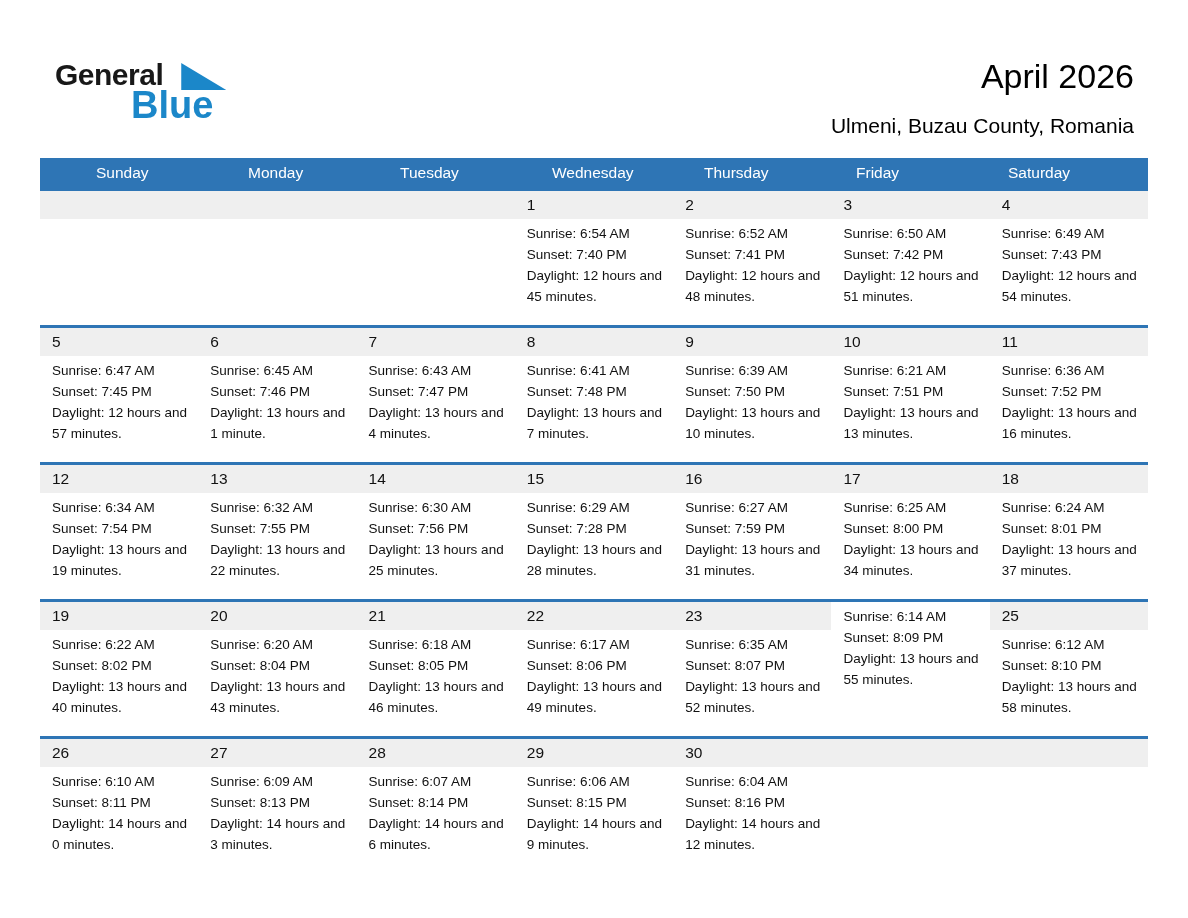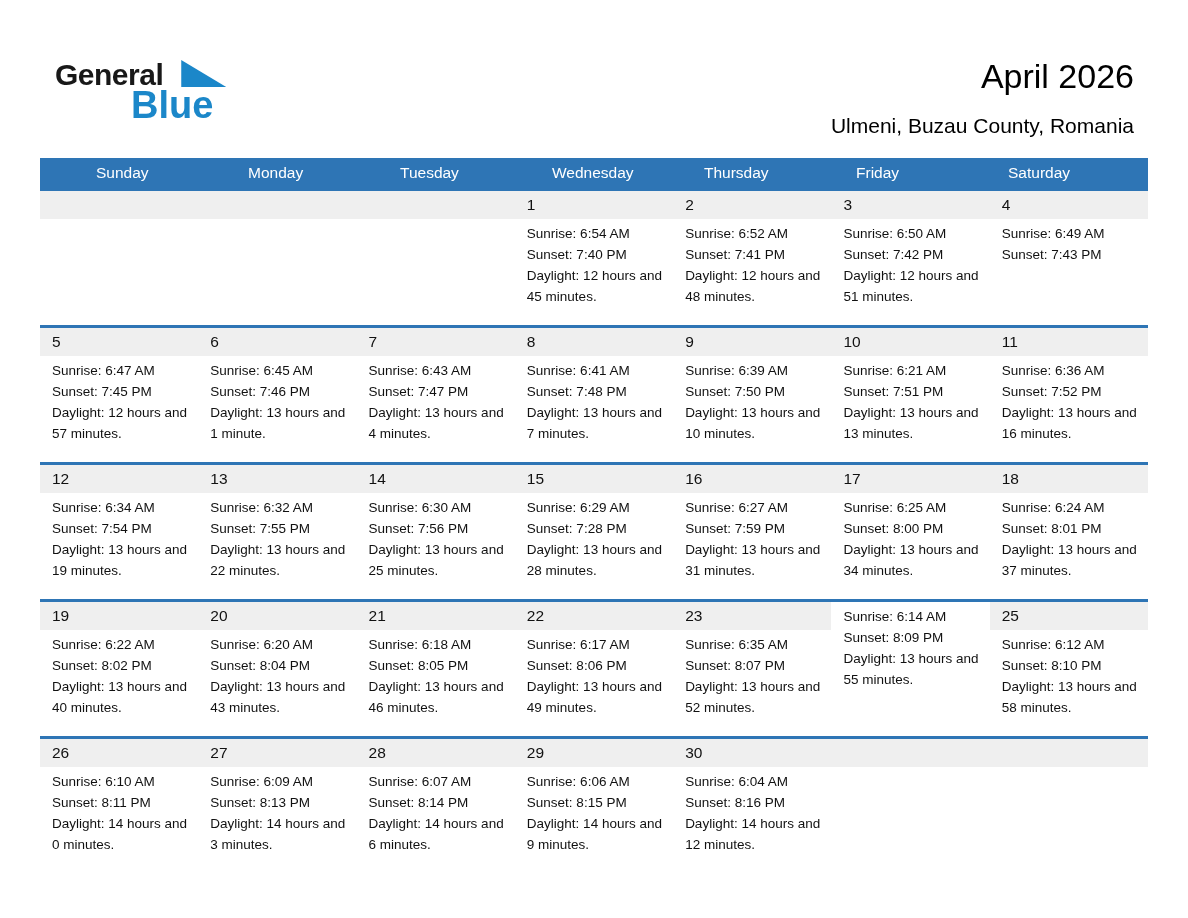--- a/index.html
+++ b/index.html
@@ -10,21 +10,21 @@
   }
   *{box-sizing:border-box;}
   html,body{margin:0;padding:0;}
   body{
     width:1188px;height:918px;position:relative;background:#ffffff;
     font-family:"Liberation Sans", sans-serif;color:var(--text-dark);
     overflow:hidden;
   }
   
   .logo{position:absolute;left:55px;top:60px;}
-  .logo-row1{display:flex;align-items:flex-start;gap:16px;}
+  .logo-row1{display:flex;align-items:flex-end;gap:16px;}
   .logo-general{font-size:30px;font-weight:600;color:#181818;letter-spacing:-0.5px;line-height:1;}
   .logo-triangle{width:45px;height:27px;background:var(--logo-blue);
     clip-path:polygon(0 0,100% 100%,0 100%);margin-left:2px;}
   .logo-blue{font-size:38px;font-weight:600;color:var(--logo-blue);line-height:0.95;margin-left:76px;margin-top:-3px;}
   .page-title{position:absolute;top:58px;right:54px;font-size:34px;color:#000;line-height:1.1;}
   .page-subtitle{position:absolute;top:114px;right:54px;font-size:21px;color:#000;}
   
   .calendar{position:absolute;top:158px;left:40px;width:1108px;}
   .weekday-row{display:flex;background:var(--header-blue);height:30px;padding-left:44px;}
   .weekday{flex:1 1 0;color:#fff;font-size:15.5px;line-height:30px;padding-left:12px;overflow:hidden;white-space:nowrap;}
@@ -90,20 +90,21 @@
             <div>Sunrise: 6:50 AM</div>
             <div>Sunset: 7:42 PM</div>
             <div>Daylight: 12 hours and 51 minutes.</div>
           </div>
         </div>
         <div class="day-cell">
           <div class="day-number">4</div>
           <div class="day-body">
             <div>Sunrise: 6:49 AM</div>
             <div>Sunset: 7:43 PM</div>
+            <div>Daylight: 12 hours and 54 minutes.</div>
           </div>
         </div>
       </div>
       <div class="week-row">
         <div class="day-cell">
           <div class="day-number">5</div>
           <div class="day-body">
             <div>Sunrise: 6:47 AM</div>
             <div>Sunset: 7:45 PM</div>
             <div>Daylight: 12 hours and 57 minutes.</div>

